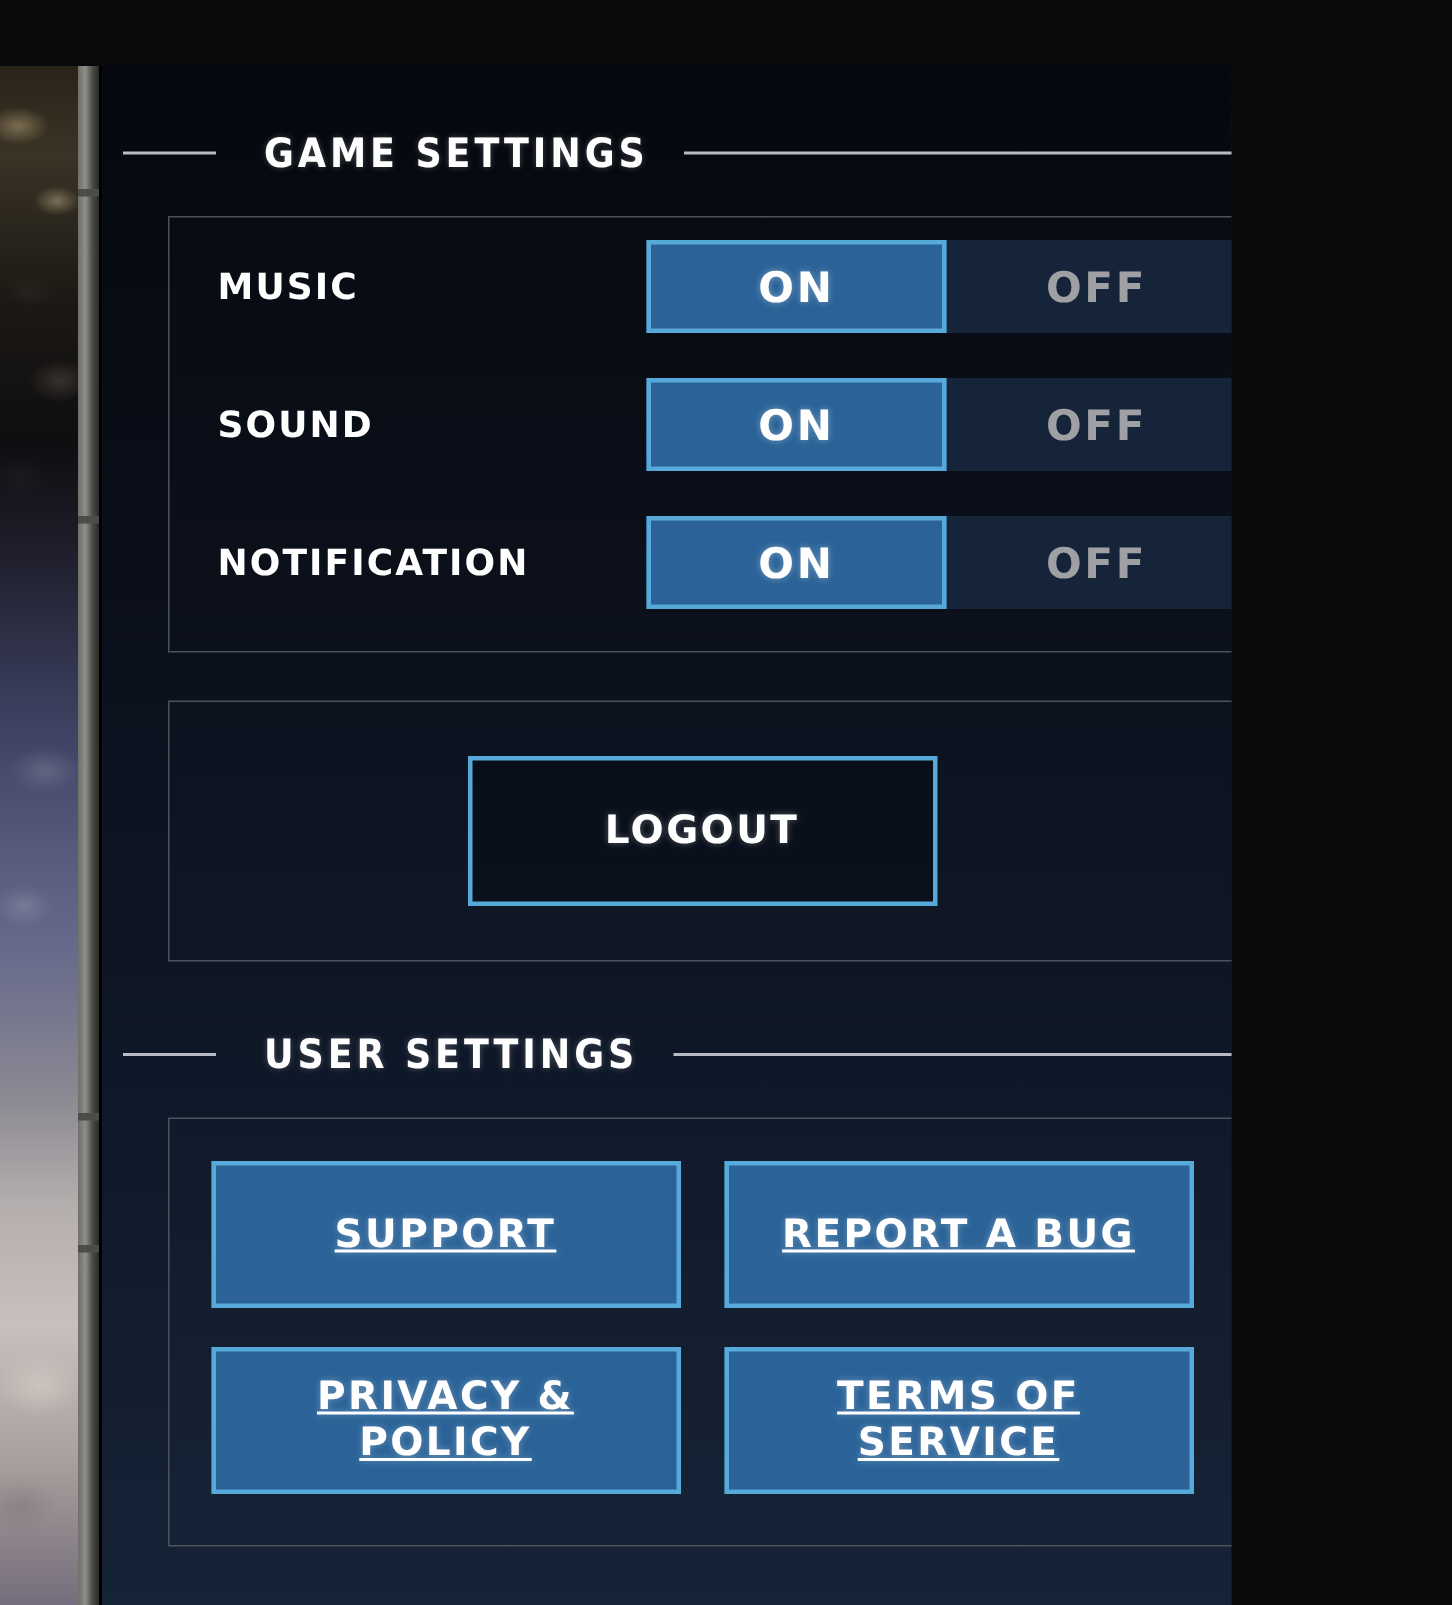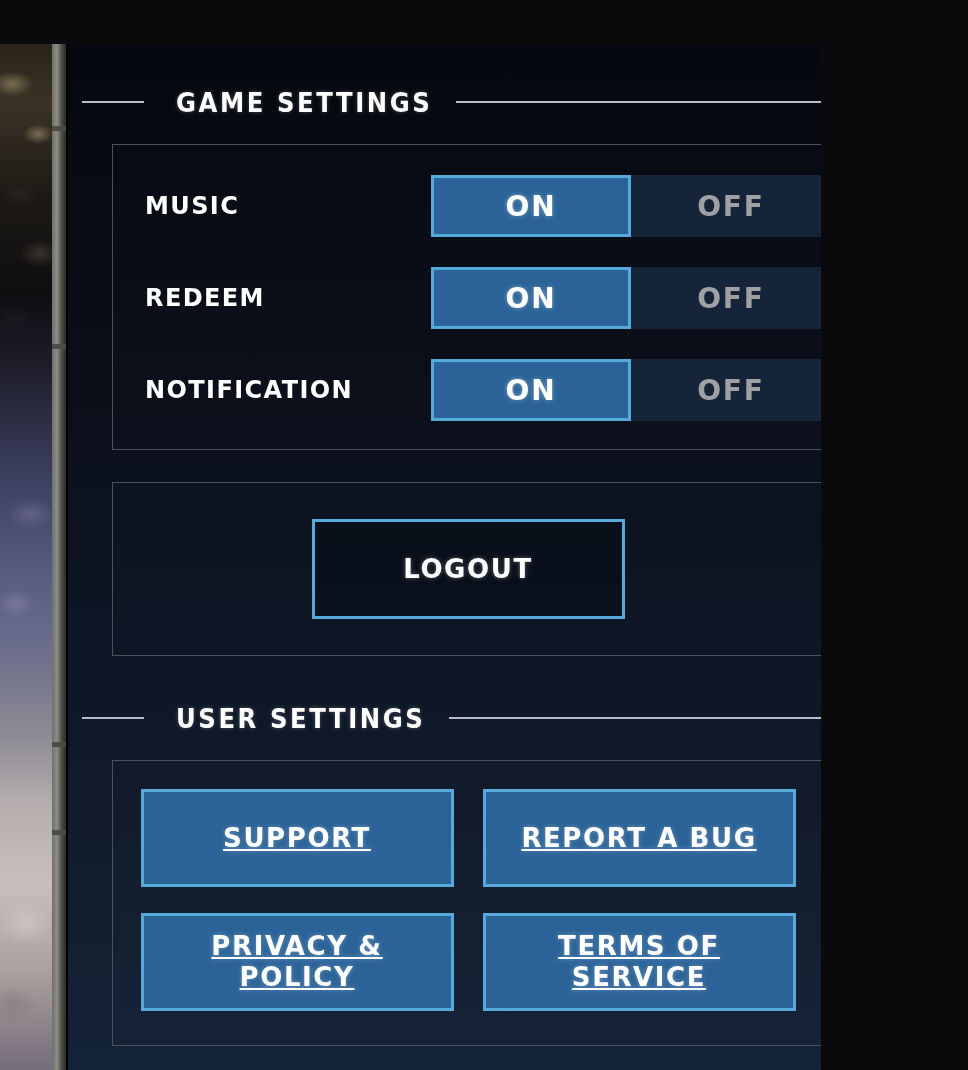--- a/index.html
+++ b/index.html
@@ -147,21 +147,21 @@
 
   
   .panel {
     border: 1px solid #4c525c;
     margin: 0 44px;
     background: rgba(255,255,255,0.008);
   }
 
   
   .panel-toggles {
-    padding: 30px 0 28px 0;
+    padding: 15px 0 28px 0;
   }
   .toggle-row {
     display: flex;
     align-items: center;
     height: 62px;
     margin-bottom: 30px;
     padding-left: 32px;
   }
   .toggle-row:last-child { margin-bottom: 0; }
 
@@ -290,21 +290,21 @@
 
       <div class="toggle-row">
         <span class="toggle-label">MUSIC</span>
         <div class="toggle-track">
           <div class="toggle-opt on-active">ON</div>
           <div class="toggle-opt off-inactive">OFF</div>
         </div>
       </div>
 
       <div class="toggle-row">
-        <span class="toggle-label">REDEEM</span>
+        <span class="toggle-label">SOUND</span>
         <div class="toggle-track">
           <div class="toggle-opt on-active">ON</div>
           <div class="toggle-opt off-inactive">OFF</div>
         </div>
       </div>
 
       <div class="toggle-row">
         <span class="toggle-label">NOTIFICATION</span>
         <div class="toggle-track">
           <div class="toggle-opt on-active">ON</div>

